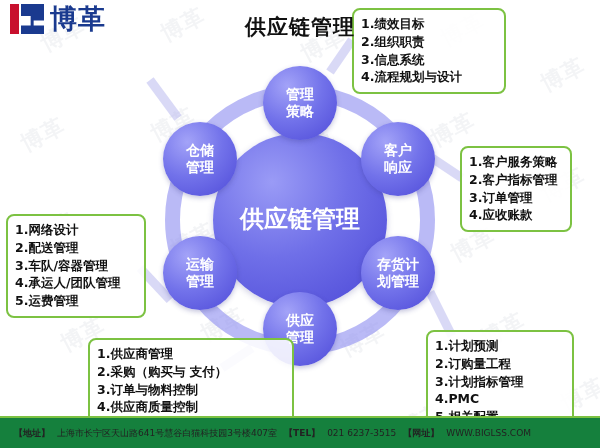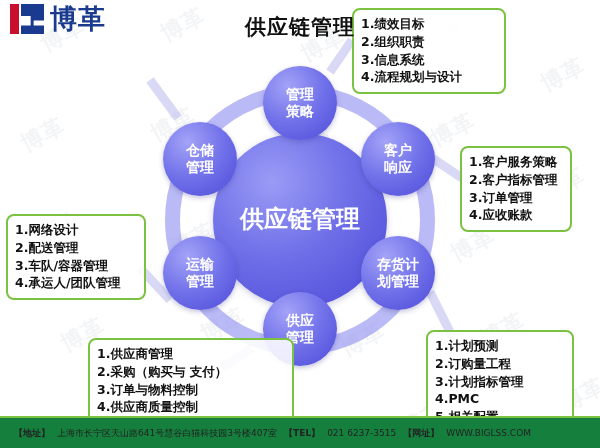--- a/index.html
+++ b/index.html
@@ -258,20 +258,21 @@
       <li>4.应收账款</li>
     </ul>
   </div>
 
   <div class="callout c-transport">
     <ul>
       <li>1.网络设计</li>
       <li>2.配送管理</li>
       <li>3.车队/容器管理</li>
       <li>4.承运人/团队管理</li>
+      <li>5.运费管理</li>
     </ul>
   </div>
 
   <div class="callout c-inventory">
     <ul>
       <li>1.计划预测</li>
       <li>2.订购量工程</li>
       <li>3.计划指标管理</li>
       <li>4.PMC</li>
       <li>5.相关配置</li>

